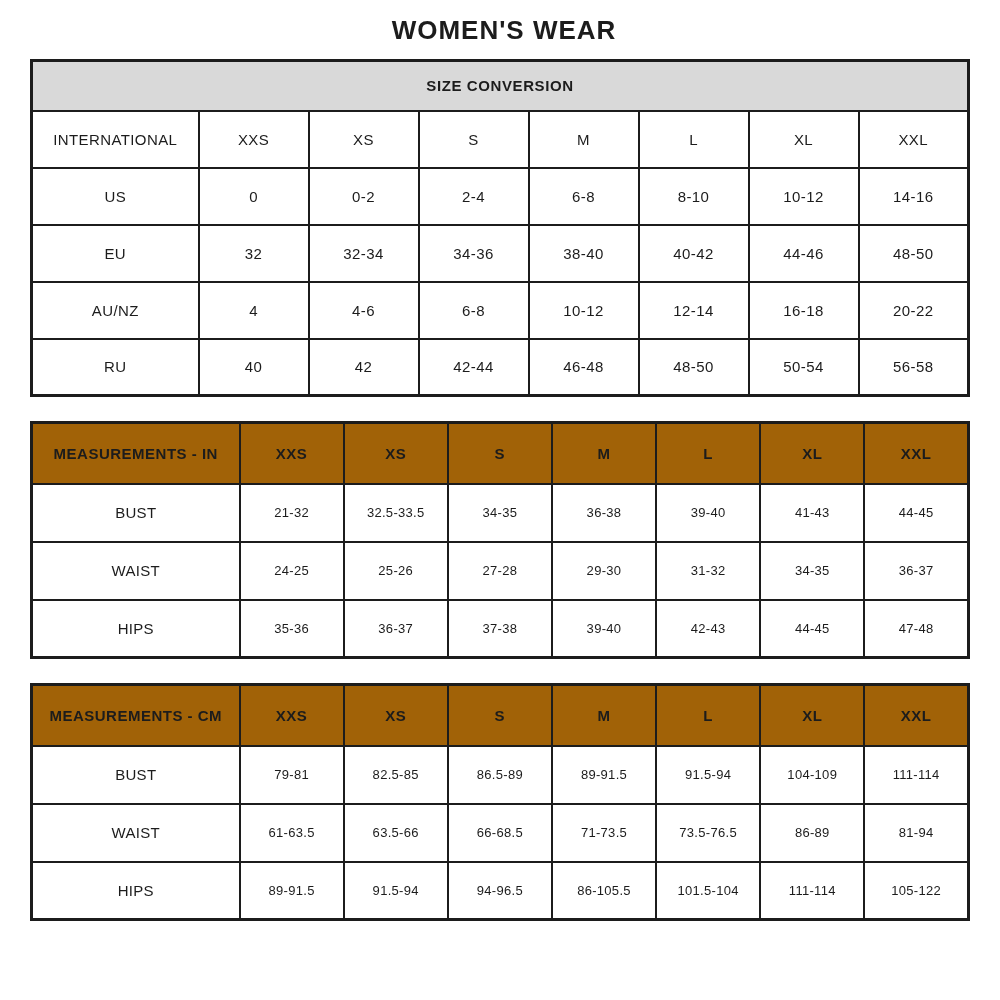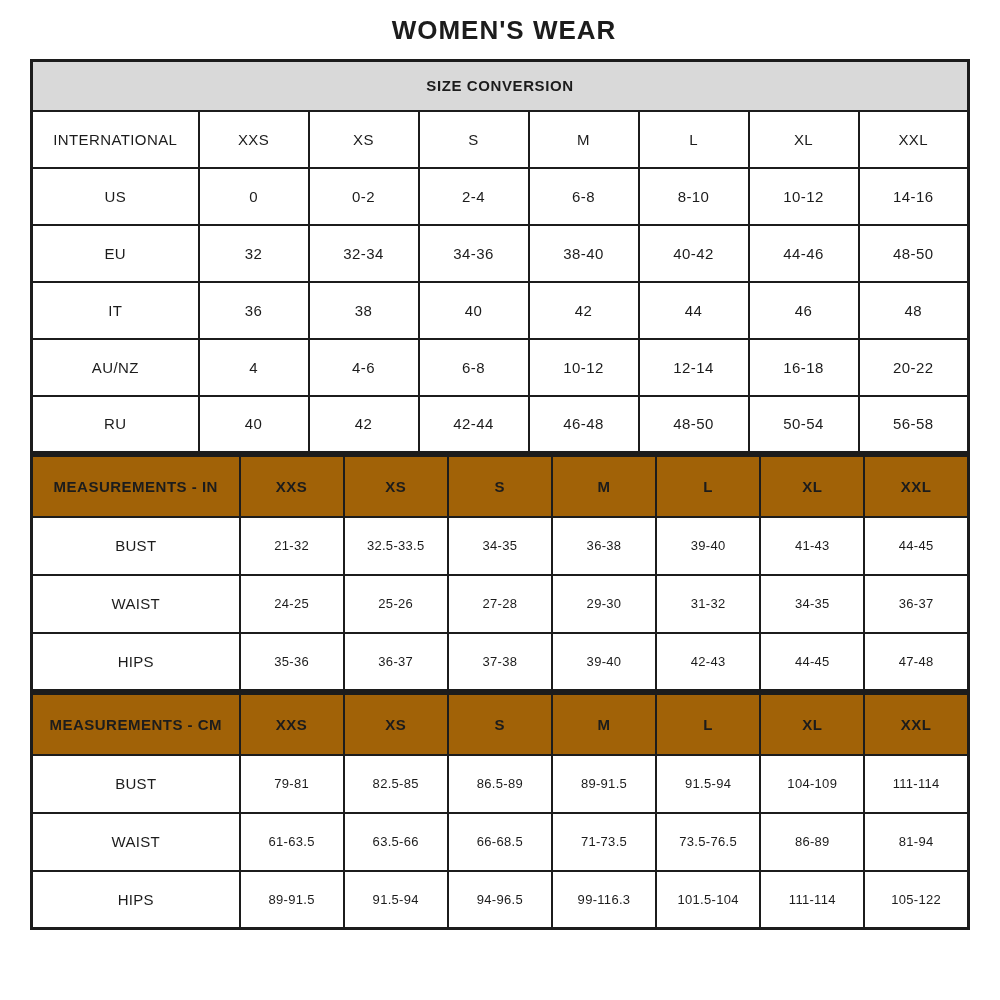--- a/index.html
+++ b/index.html
@@ -12,21 +12,21 @@
   .page { width: 1000px; height: 1000px; overflow: hidden; }
   .title {
     text-align: center;
     font-size: 26px;
     font-weight: 700;
     letter-spacing: 1px;
     padding: 15px 0 13px 8px;
   }
   table.tbl {
     width: 940px;
-    margin: 0 auto 0 auto;
+    margin: 0 auto 24px auto;
     border-collapse: collapse;
     table-layout: fixed;
     border: 3px solid #1c1c1c;
   }
   table.tbl th, table.tbl td {
     border: 2px solid #1c1c1c;
     text-align: center;
     vertical-align: middle;
     overflow: hidden;
     white-space: nowrap;
@@ -99,30 +99,20 @@
         <td>EU</td>
         <td>32</td>
         <td>32-34</td>
         <td>34-36</td>
         <td>38-40</td>
         <td>40-42</td>
         <td>44-46</td>
         <td>48-50</td>
       </tr>
       <tr>
-        <td>IT</td>
-        <td>36</td>
-        <td>38</td>
-        <td>40</td>
-        <td>42</td>
-        <td>44</td>
-        <td>46</td>
-        <td>48</td>
-      </tr>
-      <tr>
         <td>AU/NZ</td>
         <td>4</td>
         <td>4-6</td>
         <td>6-8</td>
         <td>10-12</td>
         <td>12-14</td>
         <td>16-18</td>
         <td>20-22</td>
       </tr>
       <tr>
@@ -237,21 +227,21 @@
         <td>71-73.5</td>
         <td>73.5-76.5</td>
         <td>86-89</td>
         <td>81-94</td>
       </tr>
       <tr>
         <td class="lbl">HIPS</td>
         <td>89-91.5</td>
         <td>91.5-94</td>
         <td>94-96.5</td>
-        <td>99-116.3</td>
+        <td>86-105.5</td>
         <td>101.5-104</td>
         <td>111-114</td>
         <td>105-122</td>
       </tr>
     </tbody>
   </table>
 
 </div>
 
 </body></html>

